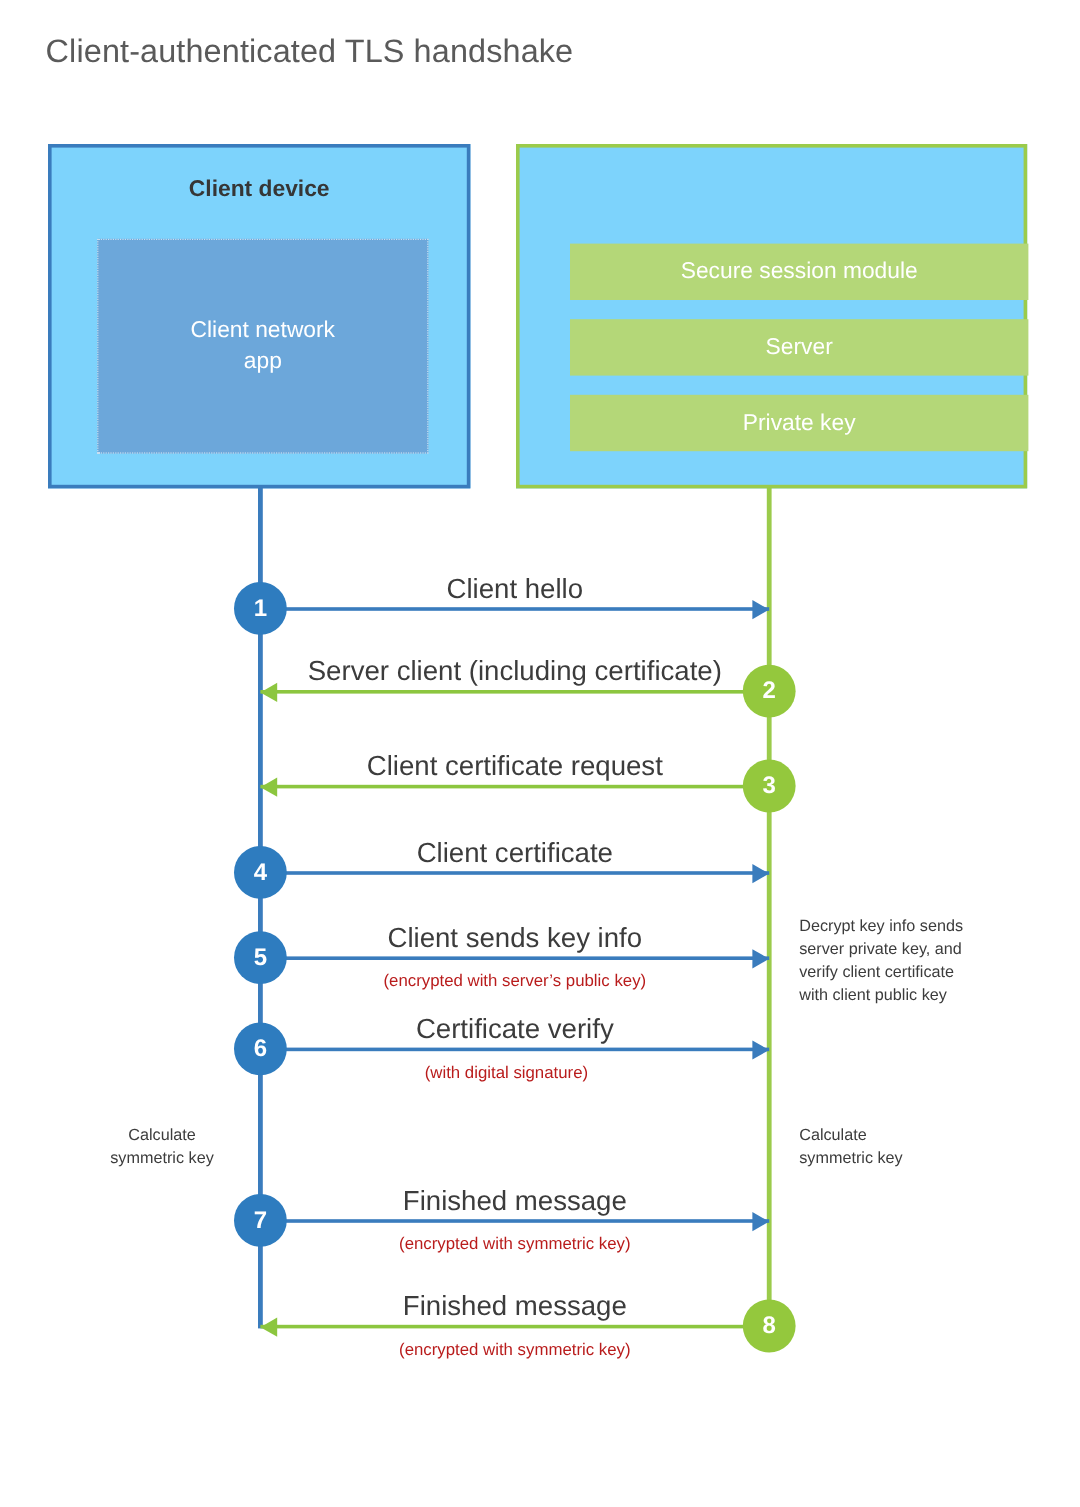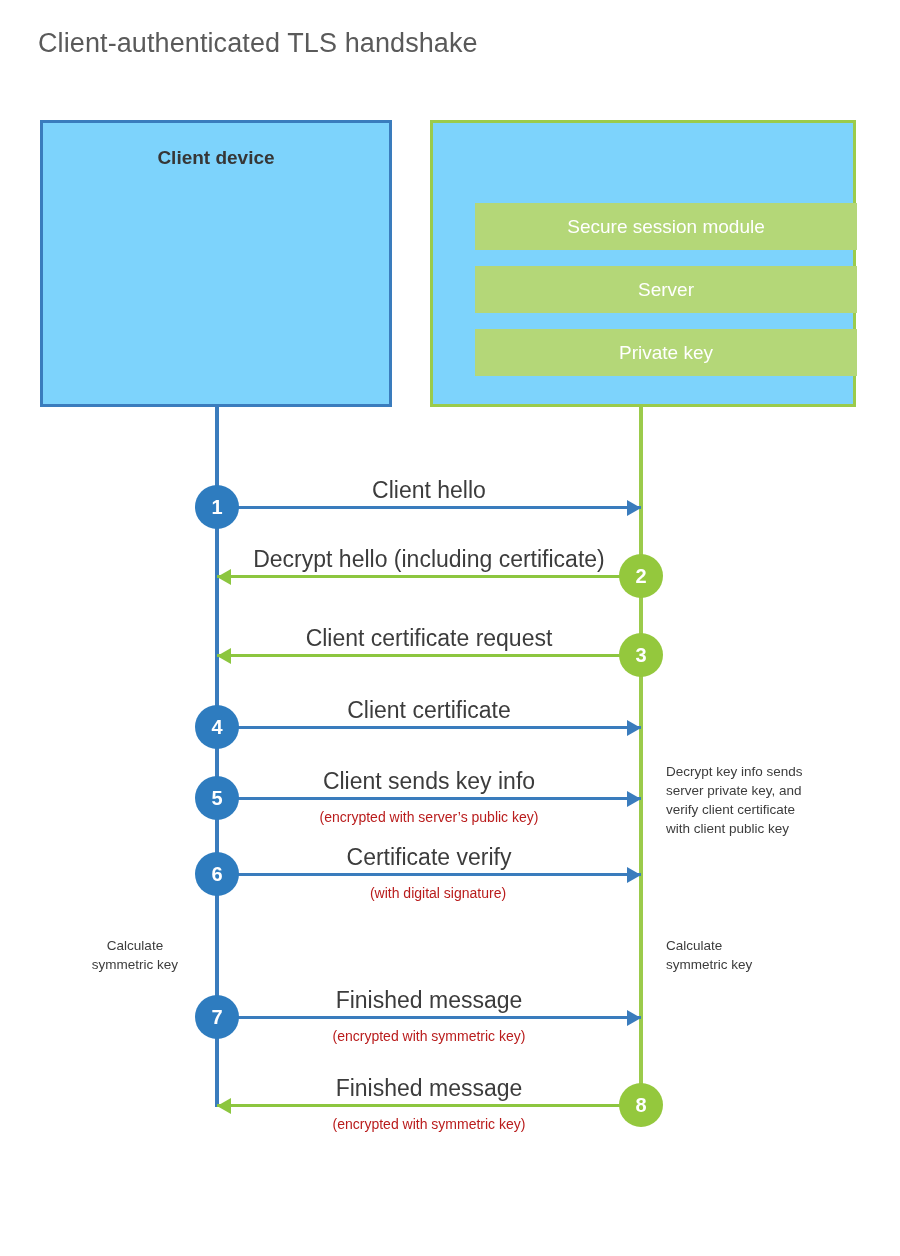--- a/index.html
+++ b/index.html
@@ -199,20 +199,22 @@
 </style>
 </head>
 <body>
 
 <div id="page">
 
   <div id="diagram-title">Client-authenticated TLS handshake</div>
 
   <div class="actor-box" id="client-device-box">
     <div class="actor-title">Client device</div>
+    <div id="client-network-app">Client network
+app</div>
   </div>
 
   <div class="actor-box" id="secure-session-server-box">
     <div class="server-bar b0">Secure session module</div>
     <div class="server-bar b1">Server</div>
     <div class="server-bar b2">Private key</div>
   </div>
 
   <div class="lifeline" id="client-lifeline"></div>
   <div class="lifeline" id="server-lifeline"></div>
@@ -221,21 +223,21 @@
       <div class="msg" style="left: 0px; top: 507px;">
         <div class="msg-line blue" style="left: 217px; width: 424px;"></div>
         <div class="arrow-head right blue" style="left: 627px;"></div>
         <div class="step-circle blue" style="left: 195px;">1</div>
         <div class="msg-label" style="left: 217px; width: 424px;">Client hello</div>
       </div>
       <div class="msg" style="left: 0px; top: 576px;">
         <div class="msg-line green" style="left: 217px; width: 424px;"></div>
         <div class="arrow-head left green" style="left: 217px;"></div>
         <div class="step-circle green" style="left: 619px;">2</div>
-        <div class="msg-label" style="left: 217px; width: 424px;">Decrypt hello (including certificate)</div>
+        <div class="msg-label" style="left: 217px; width: 424px;">Server client (including certificate)</div>
       </div>
       <div class="msg" style="left: 0px; top: 655px;">
         <div class="msg-line green" style="left: 217px; width: 424px;"></div>
         <div class="arrow-head left green" style="left: 217px;"></div>
         <div class="step-circle green" style="left: 619px;">3</div>
         <div class="msg-label" style="left: 217px; width: 424px;">Client certificate request</div>
       </div>
       <div class="msg" style="left: 0px; top: 727px;">
         <div class="msg-line blue" style="left: 217px; width: 424px;"></div>
         <div class="arrow-head right blue" style="left: 627px;"></div>
@@ -247,21 +249,21 @@
         <div class="arrow-head right blue" style="left: 627px;"></div>
         <div class="step-circle blue" style="left: 195px;">5</div>
         <div class="msg-label" style="left: 217px; width: 424px;">Client sends key info</div>
         <div class="msg-sublabel" style="left: 217px; width: 424px;">(encrypted with server’s public key)</div>
       </div>
       <div class="msg" style="left: 0px; top: 874px;">
         <div class="msg-line blue" style="left: 217px; width: 424px;"></div>
         <div class="arrow-head right blue" style="left: 627px;"></div>
         <div class="step-circle blue" style="left: 195px;">6</div>
         <div class="msg-label" style="left: 217px; width: 424px;">Certificate verify</div>
-        <div class="msg-sublabel" style="left: 226px; width: 424px;">(with digital signature)</div>
+        <div class="msg-sublabel" style="left: 210px; width: 424px;">(with digital signature)</div>
       </div>
       <div class="msg" style="left: 0px; top: 1017px;">
         <div class="msg-line blue" style="left: 217px; width: 424px;"></div>
         <div class="arrow-head right blue" style="left: 627px;"></div>
         <div class="step-circle blue" style="left: 195px;">7</div>
         <div class="msg-label" style="left: 217px; width: 424px;">Finished message</div>
         <div class="msg-sublabel" style="left: 217px; width: 424px;">(encrypted with symmetric key)</div>
       </div>
       <div class="msg" style="left: 0px; top: 1105px;">
         <div class="msg-line green" style="left: 217px; width: 424px;"></div>

